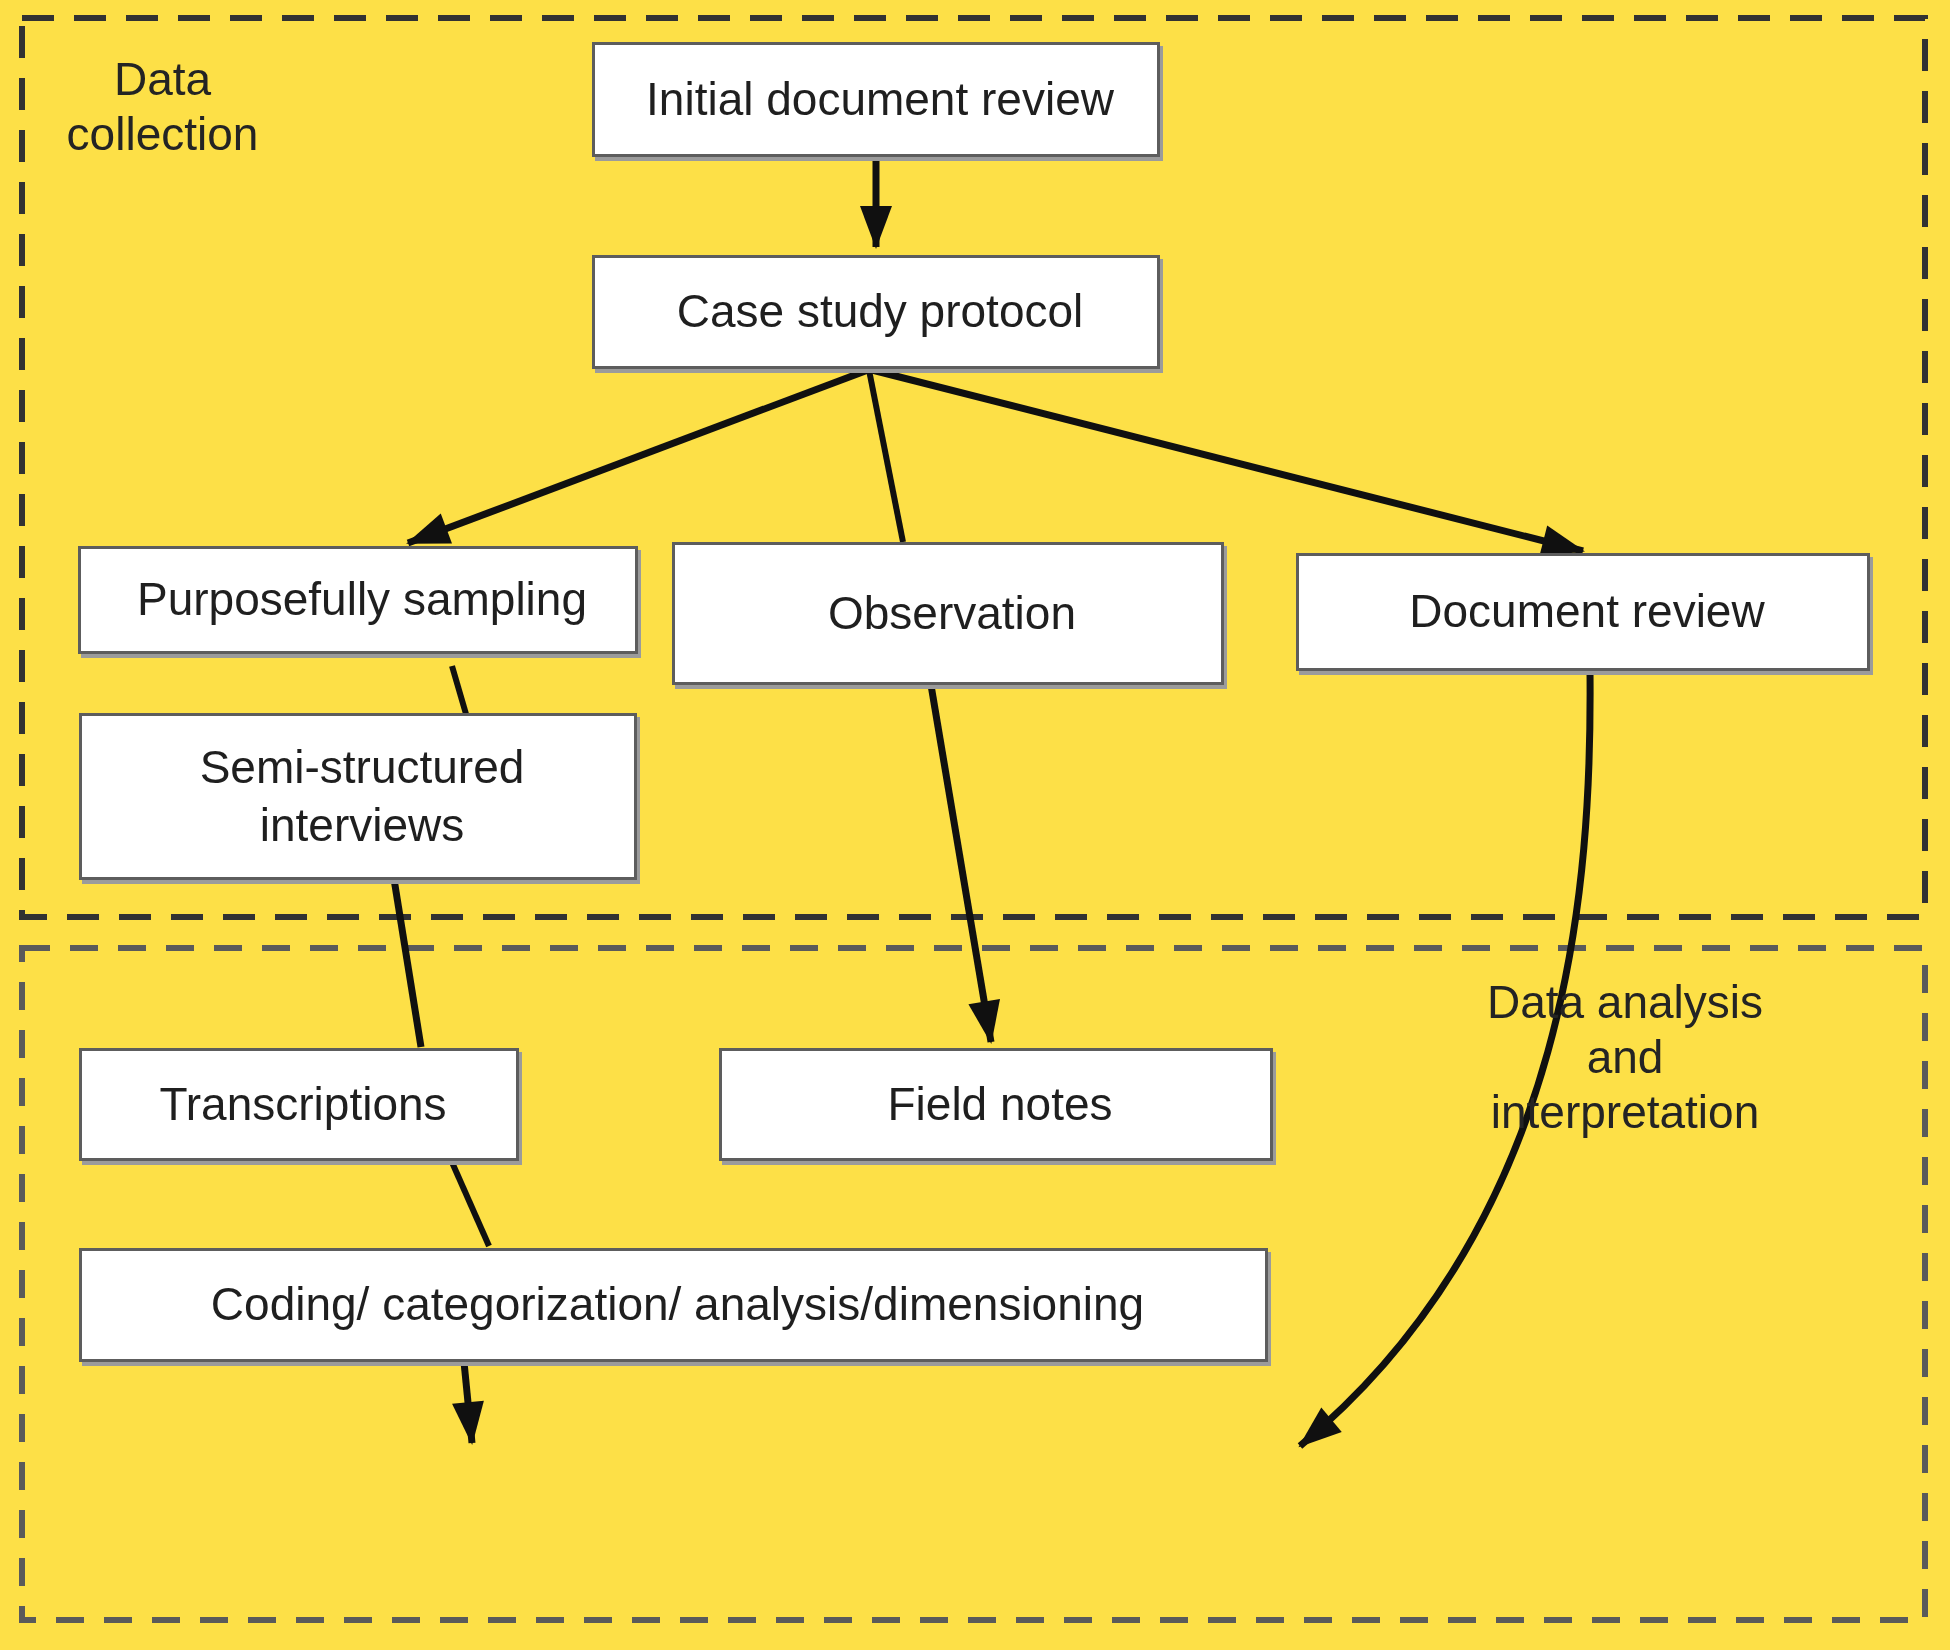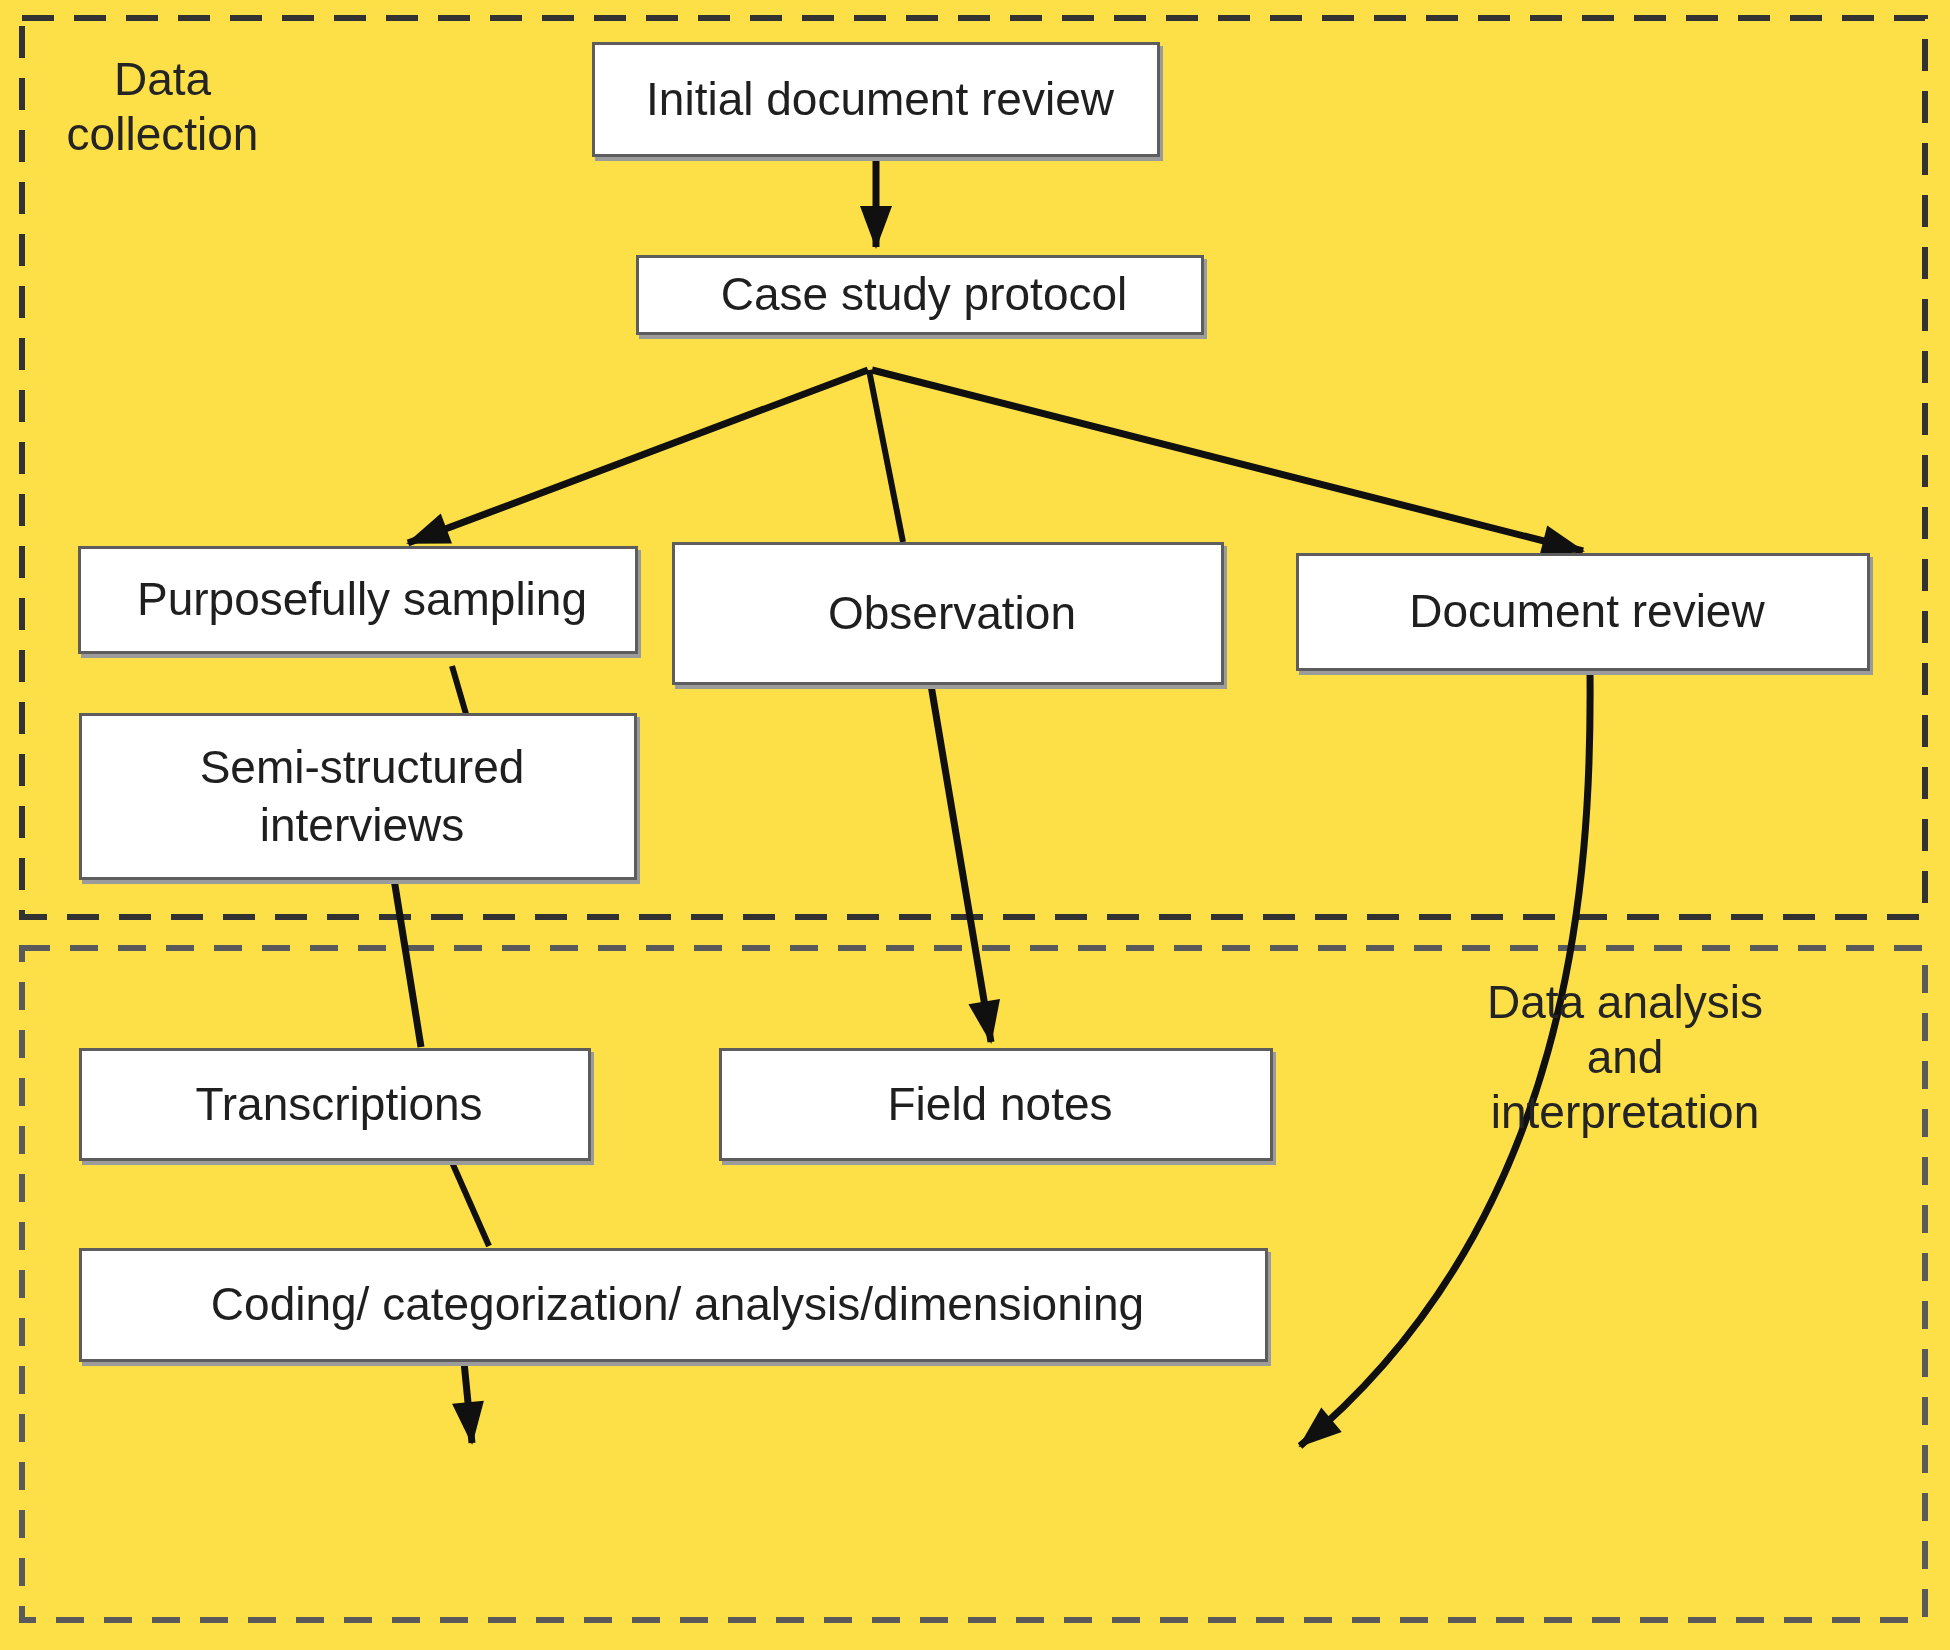--- a/index.html
+++ b/index.html
@@ -84,42 +84,42 @@
 collection</div>
 
   <div class="section-label" style="left:1455px; top:975px; width:340px;">Data analysis
 and
 interpretation</div>
 
   <div class="node" style="left:592px; top:42px; width:568px; height:115px;">
     <span>Initial document review</span>
   </div>
 
-  <div class="node" style="left:592px; top:255px; width:568px; height:80px;margin-left:44px;">
+  <div class="node" style="left:592px; top:255px; width:568px; height:114px;">
     <span>Case study protocol</span>
   </div>
 
   <div class="node" style="left:78px; top:546px; width:560px; height:108px;">
     <span>Purposefully sampling</span>
   </div>
 
   <div class="node" style="left:672px; top:542px; width:552px; height:143px;">
     <span>Observation</span>
   </div>
 
   <div class="node" style="left:1296px; top:553px; width:574px; height:118px;">
     <span>Document review</span>
   </div>
 
   <div class="node" style="left:79px; top:713px; width:558px; height:167px;">
     <span>Semi-structured
 interviews</span>
   </div>
 
-  <div class="node" style="left:79px; top:1048px; width:512px; height:113px;">
+  <div class="node" style="left:79px; top:1048px; width:440px; height:113px;">
     <span>Transcriptions</span>
   </div>
 
   <div class="node" style="left:719px; top:1048px; width:554px; height:113px;">
     <span>Field notes</span>
   </div>
 
   <div class="node" style="left:79px; top:1248px; width:1189px; height:114px;">
     <span>Coding/ categorization/ analysis/dimensioning</span>
   </div>

